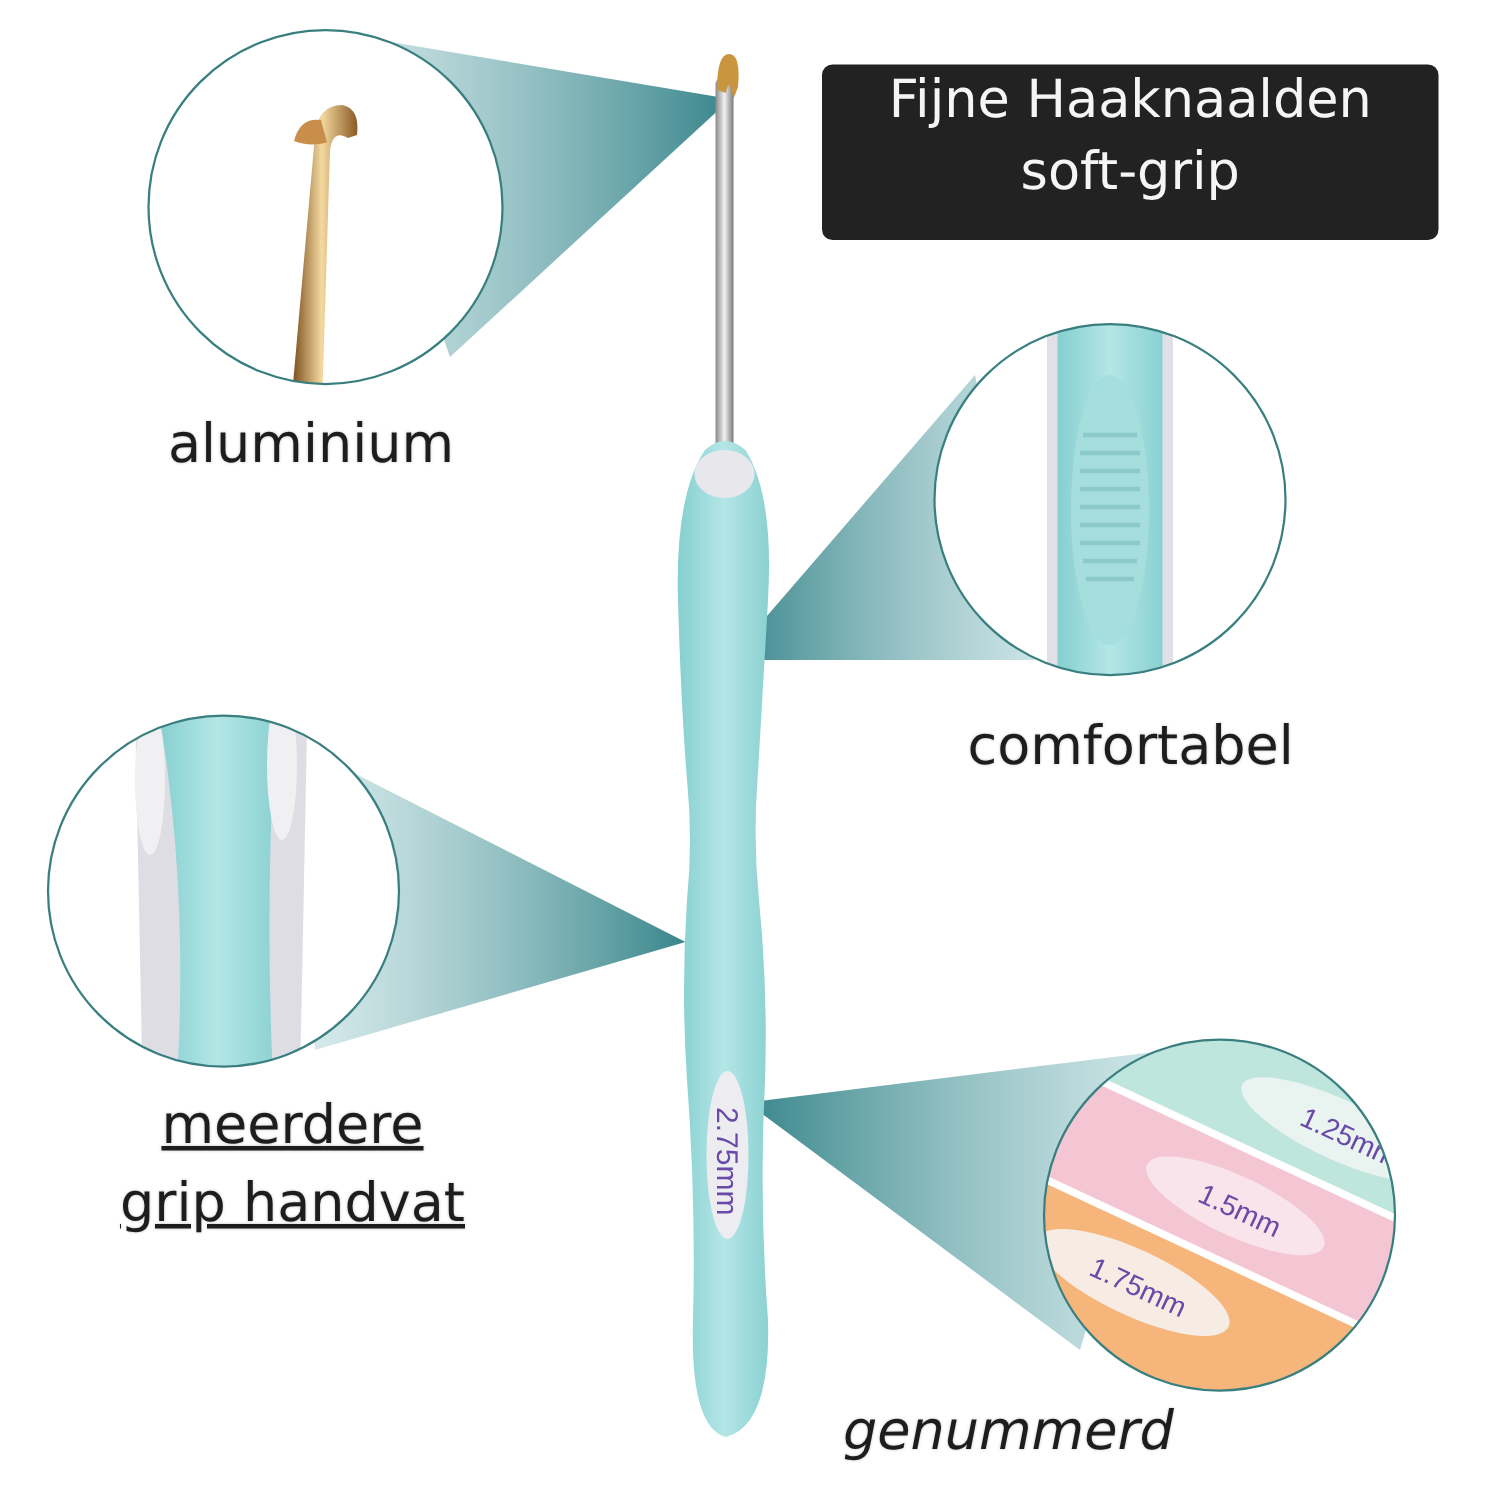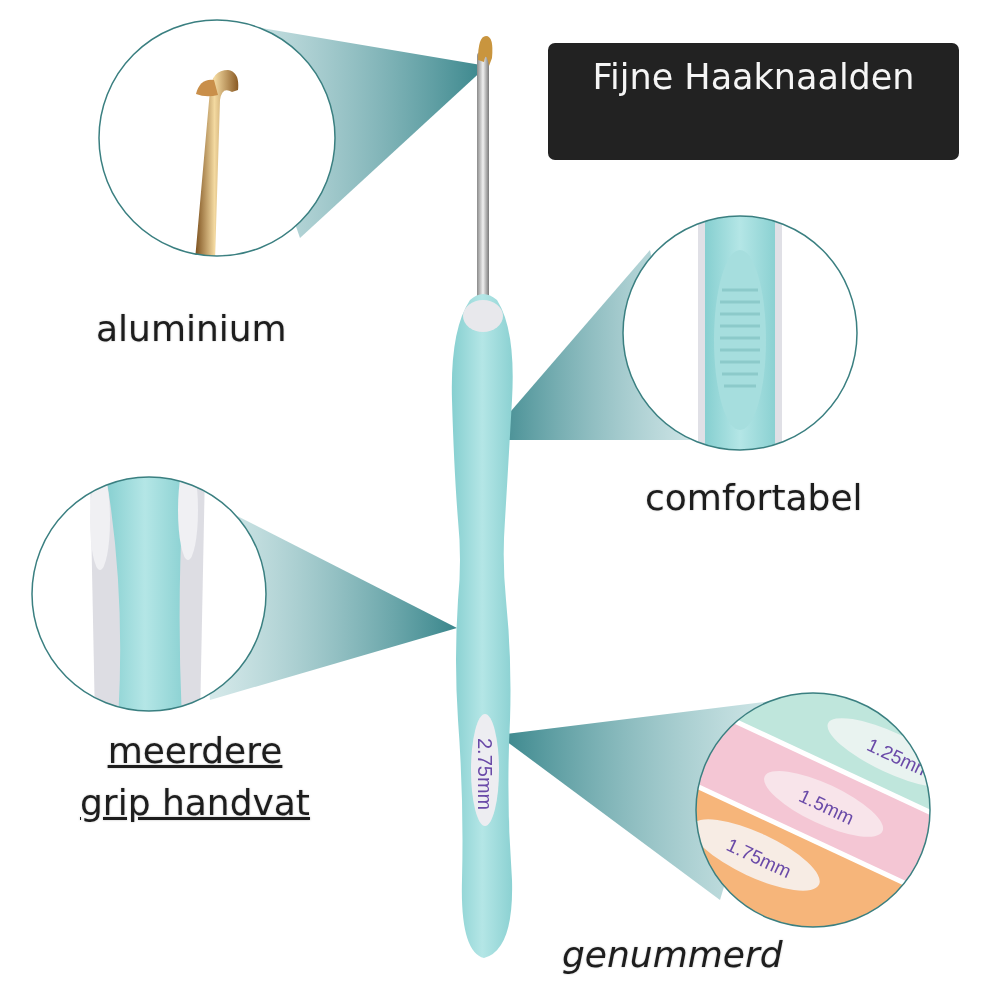--- a/index.html
+++ b/index.html
@@ -1,18 +1,18 @@
 <!DOCTYPE html>
 <html><head>
 <meta charset="utf-8">
 <style>
   html,body{margin:0;padding:0;background:#ffffff;}
   body{width:993px;height:993px;position:relative;overflow:hidden;font-family:"DejaVu Sans","Liberation Sans",sans-serif;}
   .abs{position:absolute;}
-  .title-box{left:548px;top:43px;width:411px;height:117px;background:#222222;border-radius:7px;color:#f5f5f5;text-align:center;font-size:35px;line-height:48px;padding-top:10px;box-sizing:border-box;}
+  .title-box{left:548px;top:43px;width:411px;height:117px;background:#222222;border-radius:7px;color:#f5f5f5;text-align:center;font-size:35px;line-height:48px;padding-top:0;box-sizing:border-box;}
   .title-box div{white-space:nowrap;}
   .label{color:#1d1d1d;font-size:36px;white-space:nowrap;text-shadow:0 0 2px rgba(0,0,0,0.25);}
   .lbl-center{text-align:center;text-decoration:underline;}
   svg{position:absolute;left:0;top:0;}
   .size-label{font-family:"Liberation Sans",sans-serif;fill:#6a4aa8;}
 </style>
 </head>
 <body>
 
 <svg width="993" height="993" viewBox="0 0 993 993">
@@ -121,21 +121,22 @@
     <ellipse cx="780" cy="875" rx="70" ry="22" fill="#f7ece4"></ellipse>
     <text x="835" y="733" class="size-label" font-size="19">1.25mm</text>
     <text x="795" y="808" class="size-label" font-size="19">1.5mm</text>
     <text x="750" y="883" class="size-label" font-size="19">1.75mm</text>
   </g>
   <circle cx="813" cy="810" r="117" fill="none" stroke="#3a7f80" stroke-width="1.5"></circle>
 </svg>
 
 <div class="abs title-box">
   <div>Fijne Haaknaalden</div>
+  <div>soft-grip</div>
 </div>
 
-<div class="abs label" style="left:96px;top:276px;margin-top:32px;">aluminium</div>
+<div class="abs label" style="left:112px;top:276px;">aluminium</div>
 <div class="abs label" style="left:645px;top:477px;">comfortabel</div>
 <div class="abs label lbl-center" style="left:60px;top:725px;width:270px;line-height:52px;">
   <div>meerdere</div>
   <div>grip handvat</div>
 </div>
 <div class="abs label" style="left:562px;top:934px;font-style:italic;">genummerd</div>
 
 </body></html>

